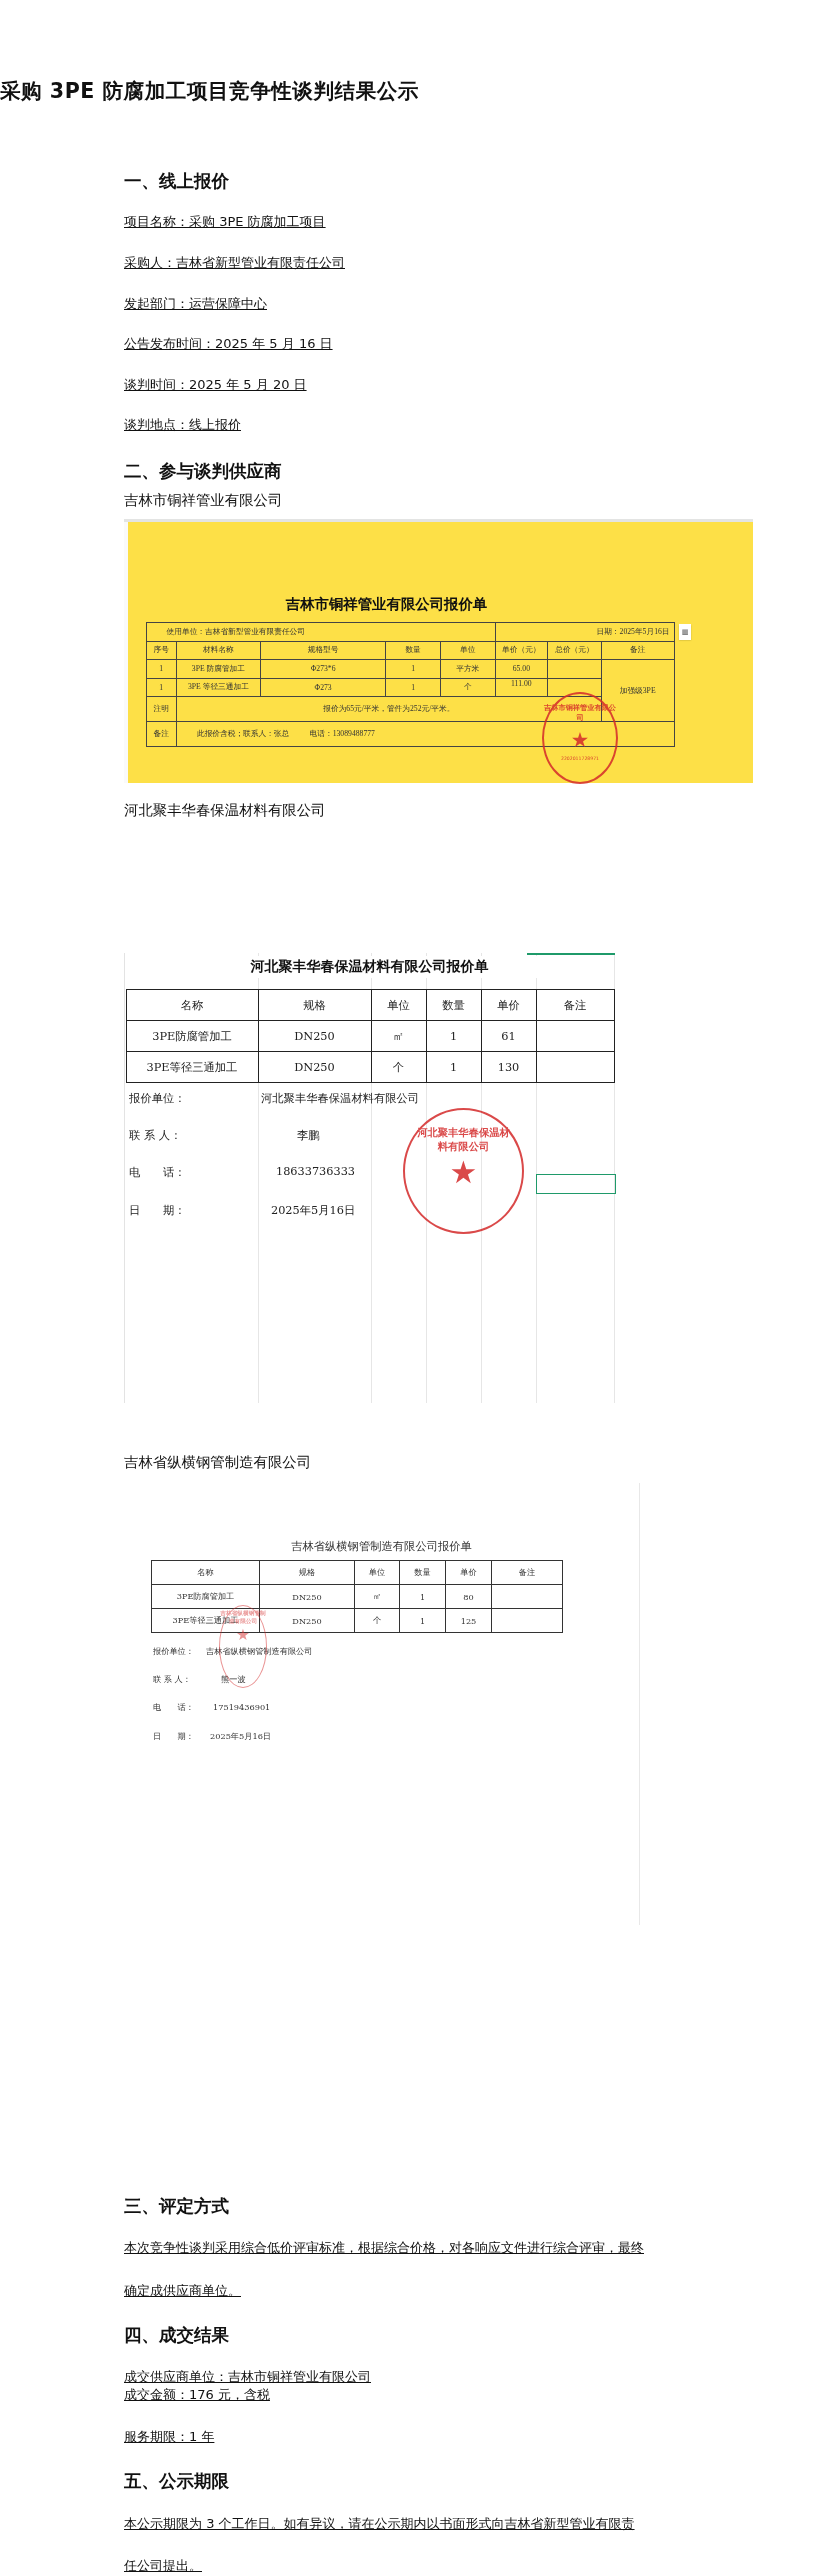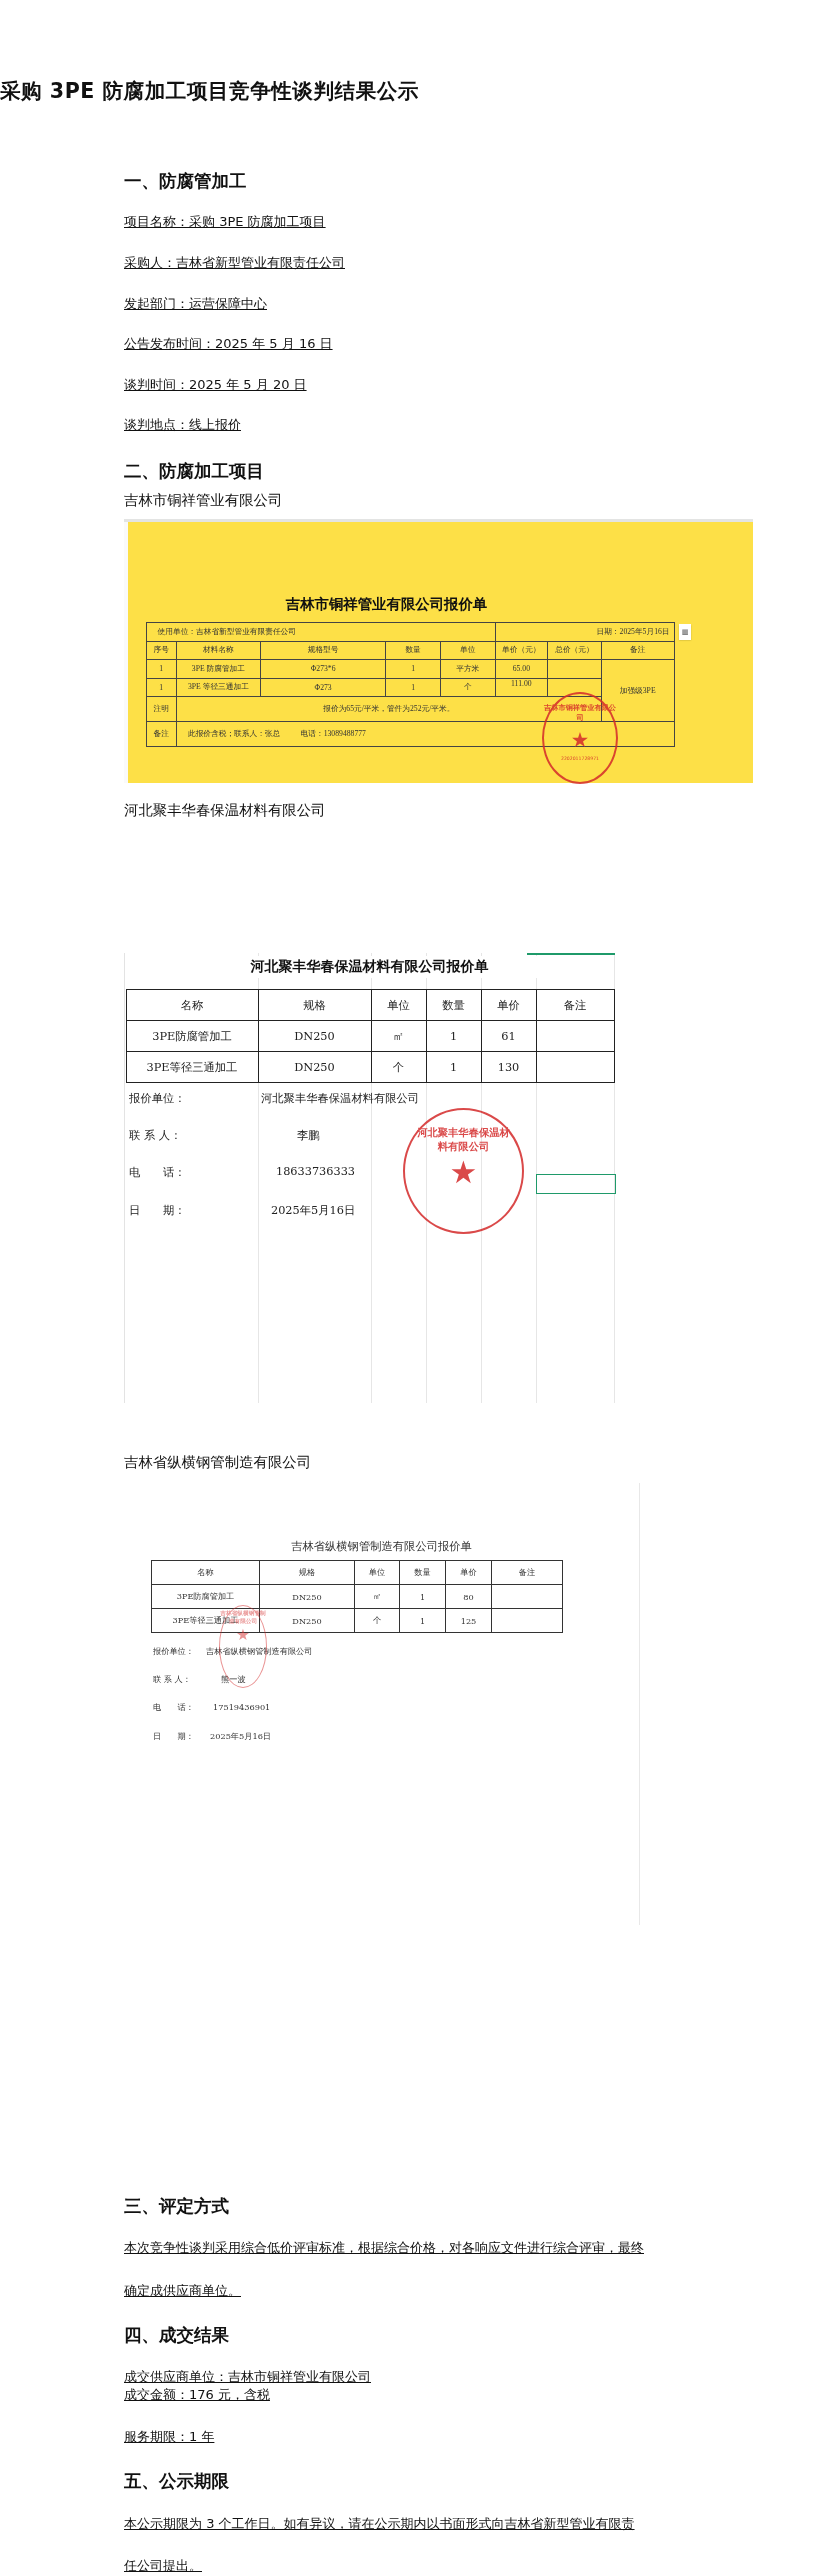--- a/index.html
+++ b/index.html
@@ -11,21 +11,21 @@
   .sup{left:124px;font-size:14.4px;font-family:"DejaVu Serif","Liberation Serif",serif;}
 
   
   .img1{left:124px;top:519px;width:629px;height:264px;background:#fde047;}
   .img1 .topbar{position:absolute;left:0;top:0;width:629px;height:2.6px;background:#e3e4e3;}
   .img1 .leftbar{position:absolute;left:0;top:2.6px;width:4.1px;height:261px;background:#fafafa;}
   .q1title{position:absolute;left:0;width:515px;top:72px;text-align:center;font-family:"DejaVu Serif","Liberation Serif",serif;font-weight:bold;font-size:15.5px;}
   table.q1{position:absolute;left:17.5px;top:99px;width:217px;border-collapse:collapse;font-family:"Liberation Serif","DejaVu Serif",serif;font-size:6.7px;color:#333;}
   table.q1{width:217px;}
   .q1 td{border:1px solid #444;text-align:center;height:17.5px;padding:0 1px;}
-  .q1 td.l{text-align:left;padding-left:11px;}
+  .q1 td.l{text-align:left;padding-left:20px;}
   .q1 td.r{text-align:right;padding-right:4.1px;}
   .calc-icon{position:absolute;left:215px;top:105px;width:12.4px;height:15.5px;background:#fff;box-shadow:0 0.5px 1.5px rgba(0,0,0,.25);font-size:7.2px;text-align:center;line-height:15.5px;color:#555;}
 
   .stamp{position:absolute;border-radius:50%;border:2.1px solid #d42a2a;color:#d42a2a;text-align:center;opacity:.85;}
   .stamp .star{font-size:20.6px;line-height:1;}
   .stamp .arc{font-size:7.2px;font-weight:bold;}
 
   
   .img2{left:124px;top:953px;width:546px;height:450px;background:#fff;
     background-image:linear-gradient(#e3e3e3 0.5px,transparent 0.5px);background-size:100% 29px;border-left:0.5px solid #e3e3e3;padding-left:48px;}
@@ -44,29 +44,29 @@
   table.q3{position:absolute;left:43px;top:77px;border-collapse:collapse;font-family:"DejaVu Serif","Liberation Serif",serif;font-size:8.2px;color:#333;}
   .q3 td{border:0.8px solid #333;text-align:center;height:21px;}
   .q3info{position:absolute;left:45px;font-family:"DejaVu Serif","Liberation Serif",serif;font-size:8.2px;color:#333;}
   .q3val{position:absolute;font-family:"DejaVu Serif","Liberation Serif",serif;font-size:8.2px;color:#333;}
 </style>
 </head>
 <body>
 
 <div class="abs title">采购 3PE 防腐加工项目竞争性谈判结果公示</div>
 
-<div class="abs h2" style="top:169px">一、防腐管加工</div>
+<div class="abs h2" style="top:169px">一、线上报价</div>
 <div class="abs p" style="top:213px">项目名称：采购 3PE 防腐加工项目</div>
 <div class="abs p" style="top:254px">采购人：吉林省新型管业有限责任公司</div>
 <div class="abs p" style="top:295px">发起部门：运营保障中心</div>
 <div class="abs p" style="top:335px">公告发布时间：2025 年 5 月 16 日</div>
 <div class="abs p" style="top:376px">谈判时间：2025 年 5 月 20 日</div>
 <div class="abs p" style="top:416px">谈判地点：线上报价</div>
 
-<div class="abs h2" style="top:459px">二、防腐加工项目</div>
+<div class="abs h2" style="top:459px">二、参与谈判供应商</div>
 <div class="abs sup" style="top:491px">吉林市铜祥管业有限公司</div>
 
 <div class="abs img1">
   <div class="topbar"></div>
   <div class="leftbar"></div>
   <div class="q1title" style="left:82px;width:361px;top:76px;font-size:14.4px;">吉林市铜祥管业有限公司报价单</div>
   <table class="q1" style="left:21.6px;top:103px;width:529px;font-size:7.7px;">
     <colgroup>
         <col style="width:30px">
         <col style="width:83px">

